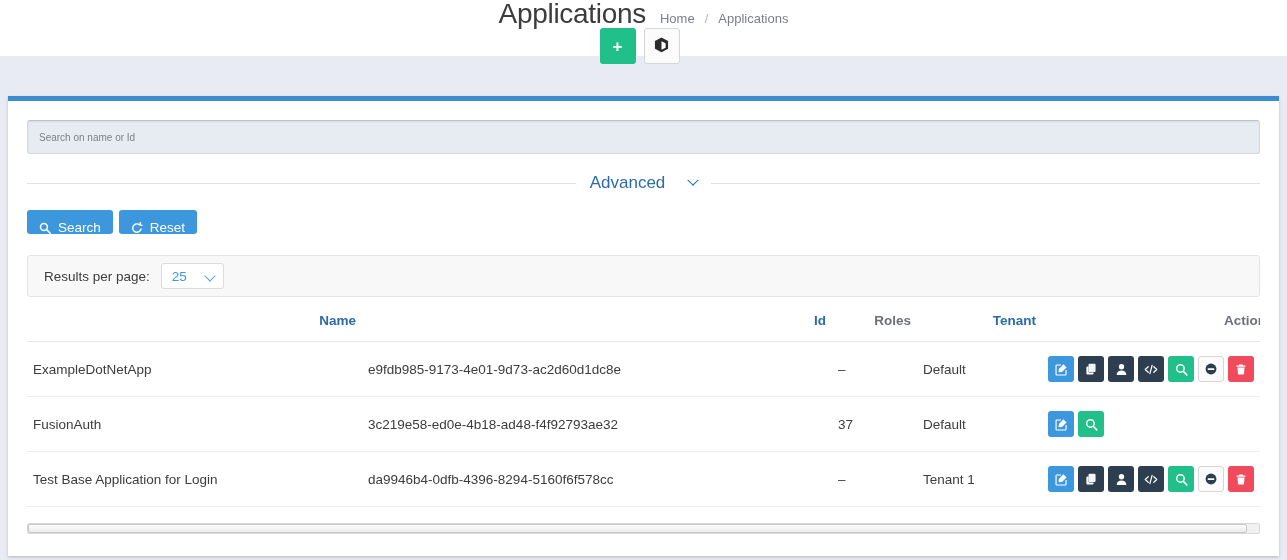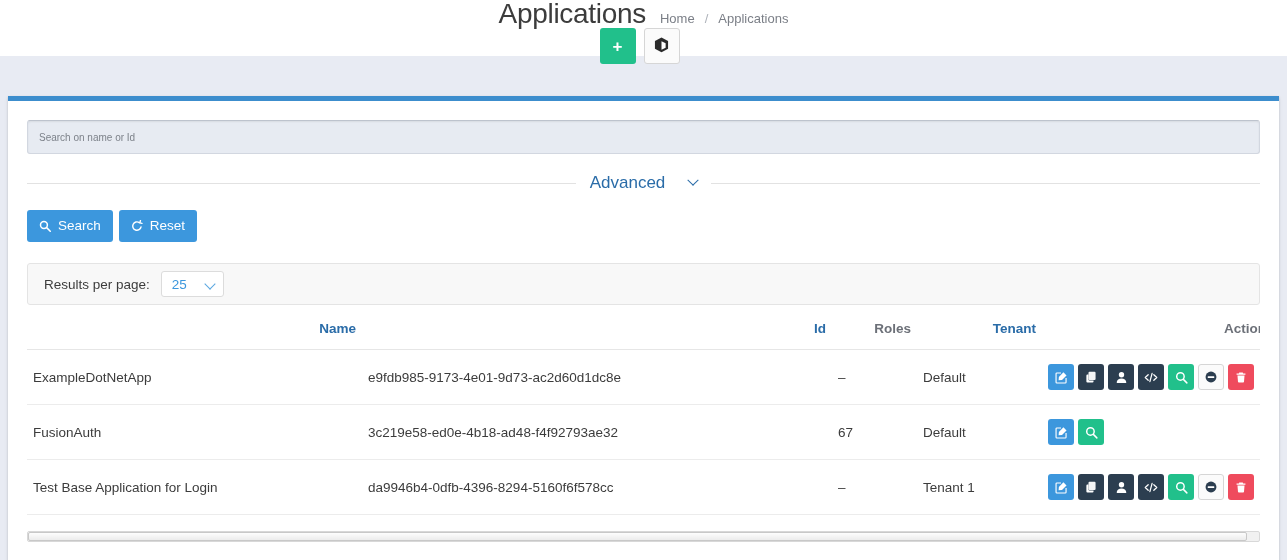--- a/index.html
+++ b/index.html
@@ -107,26 +107,26 @@
     transform: rotate(45deg) translate(-2px,-2px);
   }
 
   
   .btn-row { margin-top: 17px; display: flex; gap: 6px; }
   .btn {
     background: #3c97dd;
     color: #fff;
     border: none;
     border-radius: 3px;
-    height: 32px;
+    height: 24px;
     padding: 0 12px;
     font-size: 13.5px;
     font-family: "Liberation Sans", sans-serif;
     display: inline-flex;
-    align-items: center;
+    align-items: flex-end;
     gap: 7px;
     cursor: pointer;
     line-height: 1;
   }
   .btn svg { display: block; }
 
   
   .results-bar {
     margin-top: 21px;
     background: #f8f8f8;
@@ -404,21 +404,21 @@
                         <path d="M3.3 5.2h9.4l-.7 8.6a1.1 1.1 0 0 1-1.1 1H5.1a1.1 1.1 0 0 1-1.1-1z"></path>
                       </svg>
                     </span>
                   </button>
                 </div>
               </td>
             </tr>
             <tr>
               <td>FusionAuth</td>
               <td>3c219e58-ed0e-4b18-ad48-f4f92793ae32</td>
-              <td>67</td>
+              <td>37</td>
               <td>Default</td>
               <td>
                 <div class="actions">
                   <button class="abtn a-edit">
                     <span>
                       <svg width="13" height="13" viewBox="0 0 16 16" fill="none" stroke="currentColor" stroke-width="1.4">
                         <path d="M13.6 8.6v5.1a1 1 0 0 1-1 1H2.3a1 1 0 0 1-1-1V3.4a1 1 0 0 1 1-1h5.1"></path>
                         <path d="M10.3 1.6l3.9 3.9-5.6 5.6-4.2.4.4-4.2z" fill="currentColor" stroke="none"></path>
                       </svg>
                     </span>

